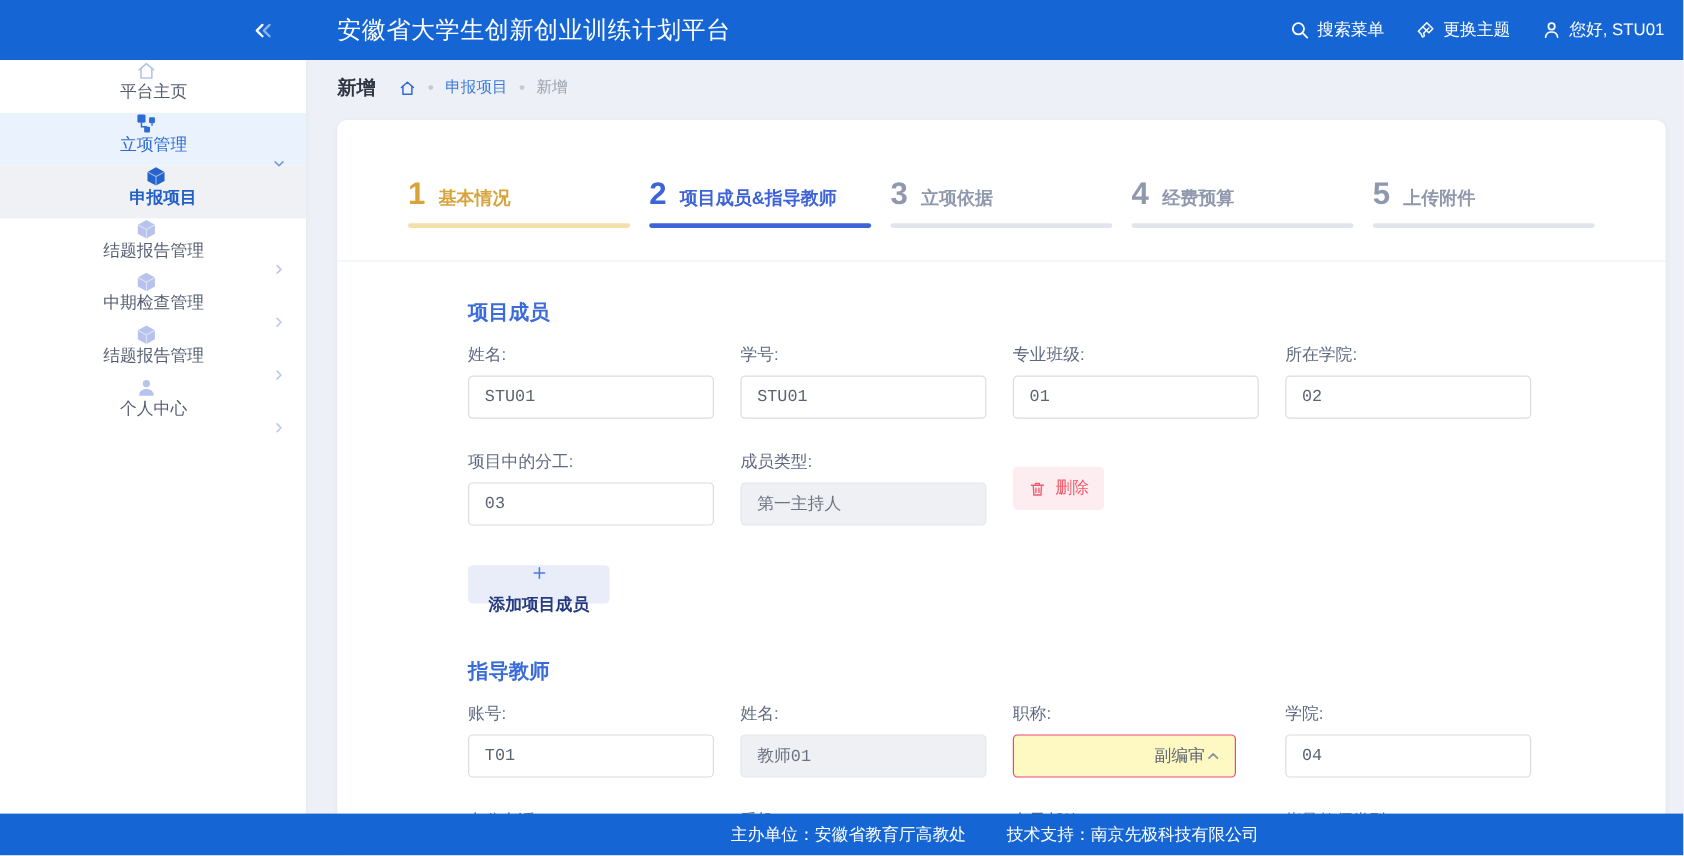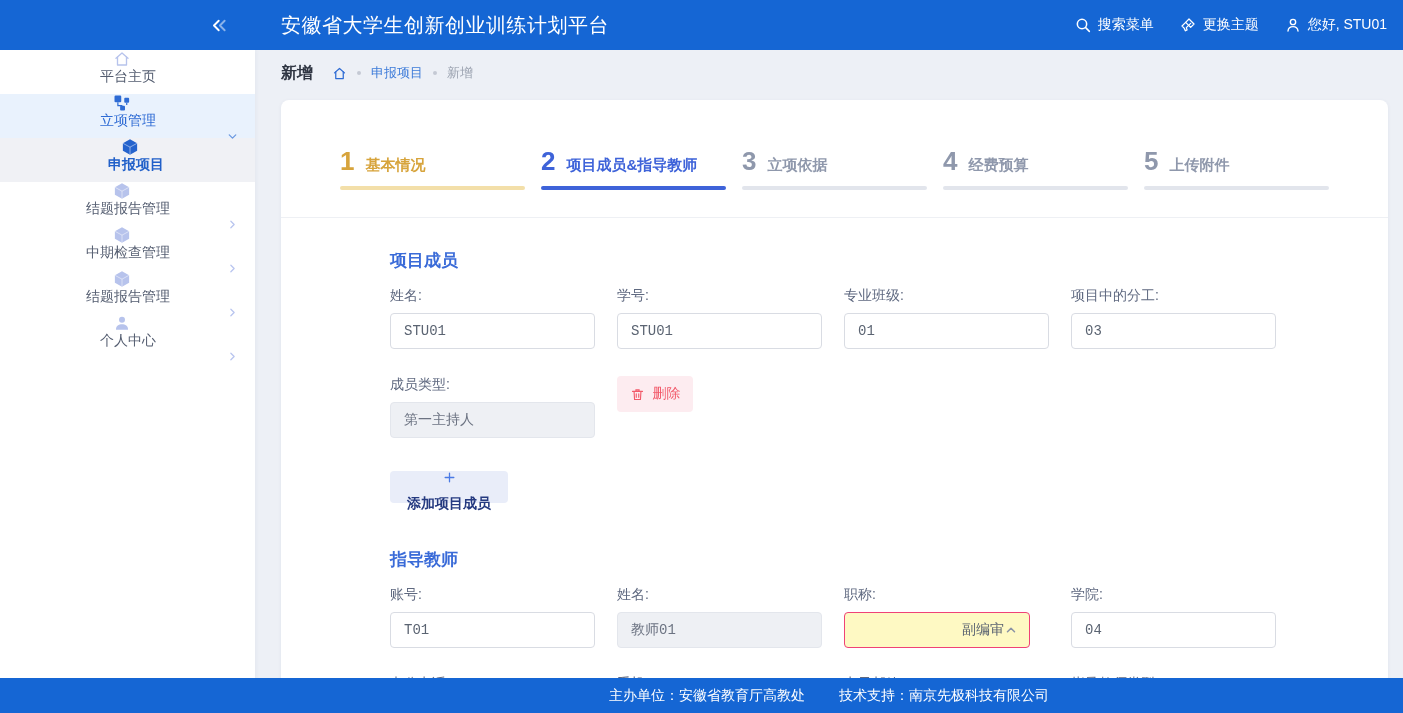--- a/index.html
+++ b/index.html
@@ -54,21 +54,21 @@
 
   
   .form { padding:31px 16px 0 109px; }
   .sec-title { font-size:17px; font-weight:bold; color:#3a6bd8; margin-bottom:15px; }
   .grid { display:grid; grid-template-columns:repeat(4,205px); column-gap:22px; row-gap:27px; }
   .cell label { display:block; font-size:14px; color:#5f6980; margin-bottom:8px; }
   .ipt { width:205px; height:36px; border:1px solid #d9dce3; border-radius:4px; padding:0 13px; font-size:14px; color:#5b6472; background:#fff; font-family:Liberation Mono, monospace; outline:none; }
   .ipt.disabled { background:#eef0f4; border-color:#e3e6ec; color:#6c7382; }
   .select { display:flex; align-items:center; justify-content:flex-end; border:1.5px solid #ef4277; border-radius:4px; height:36px; width:186px; padding:0 11px 0 13px; color:#5b6472; font-size:14px; cursor:pointer; background:#fef9c3; }
   .select .chev-up { color:#8b93a5; display:flex; }
-  .btn-cell { display:flex; align-items:flex-start; }
+  .btn-cell { display:flex; align-items:center; }
   .del-btn { height:36px; width:76px; background:#fdecf0; color:#f25a6a; border:none; border-radius:4px; font-size:14px; display:flex; align-items:center; justify-content:center; gap:8px; cursor:pointer; font-family:inherit; }
   .del-btn svg { display:block; }
   .add-btn { margin-top:33px; height:32px; padding:0 17px; background:#e9edf9; border:none; border-radius:4px; color:#253a80; font-size:14px; font-weight:bold; display:inline-flex; align-items:center; gap:11px; cursor:pointer; font-family:inherit;flex-direction:column; }
   .add-btn .plus { color:#4a7ae5; display:flex; }
   .teacher { margin-top:45px; }
   .partial-row { margin-top:27px; }
   .partial-row .cell label { margin-bottom:0; }
 
   
   .footer { position:absolute; left:0; bottom:0; width:100%; height:35px; background:#1566d4; z-index:10; display:flex; align-items:center; justify-content:center; gap:34px; color:#fff; font-size:14px; padding-left:255px; }
@@ -270,20 +270,24 @@
           </div>
           <div class="cell">
             <label>学号:</label>
             <input class="ipt" value="STU01" style="">
           </div>
           <div class="cell">
             <label>专业班级:</label>
             <input class="ipt" value="01" style="">
           </div>
           <div class="cell">
+            <label>所在学院:</label>
+            <input class="ipt" value="02" style="">
+          </div>
+          <div class="cell">
             <label>项目中的分工:</label>
             <input class="ipt" value="03" style="">
           </div>
           <div class="cell">
             <label>成员类型:</label>
             <input class="ipt disabled" readonly="" value="第一主持人" style="">
           </div>
           <div class="cell btn-cell">
             <button class="del-btn">
               <svg width="15" height="15" viewBox="0 0 24 24" fill="none" stroke="currentColor" stroke-width="1.8" stroke-linecap="round">

